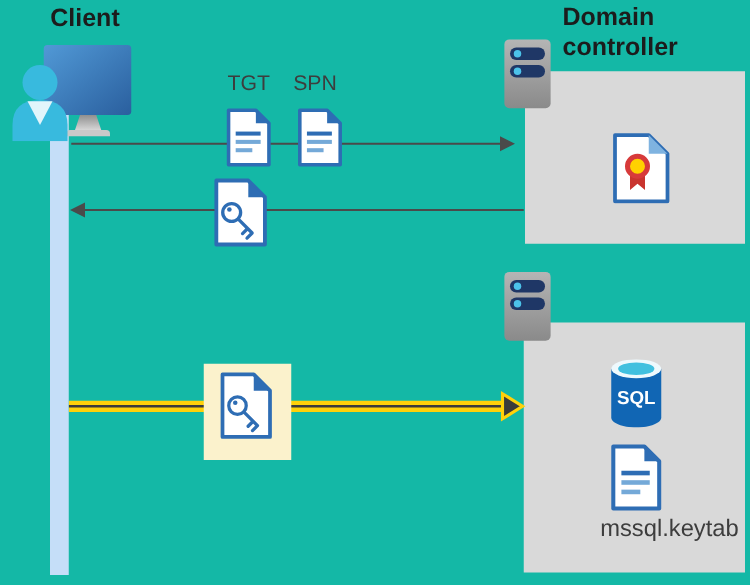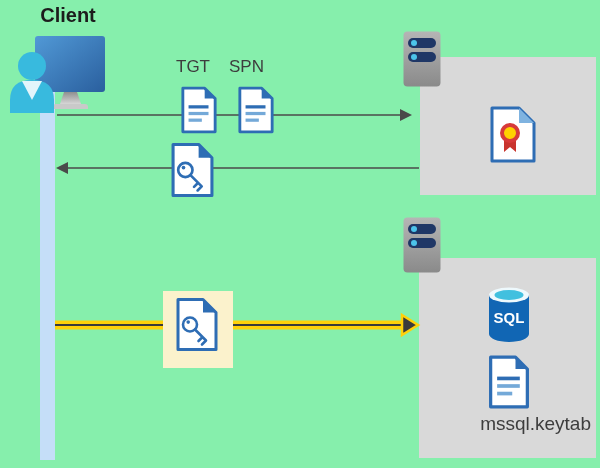--- a/index.html
+++ b/index.html
@@ -1,25 +1,25 @@
 <!DOCTYPE html>
 <html><head>
 <meta charset="utf-8">
 <style>
   html,body{margin:0;padding:0;background:#fff;}
   .canvas{
-    position:relative;width:600px;height:468px;background:#86efac;overflow:hidden;
+    position:relative;width:600px;height:468px;background:#14b8a6;overflow:hidden;
     font-family:"Liberation Sans",sans-serif;
   }
   .abs{position:absolute;}
   .title{font-weight:bold;font-size:20px;line-height:1.22;color:#1c1c1c;}
   .client-title{left:18px;top:3px;width:100px;text-align:center;z-index:4;}
   .dc-title{left:450px;top:2px;width:150px;z-index:4;}
   .linux-title{left:452px;top:224px;width:148px;z-index:4;}
-  .small-label{font-size:17px;color:#3d3d3d;text-align:left;z-index:4;}
+  .small-label{font-size:17px;color:#3d3d3d;text-align:center;z-index:4;}
   .tgt-label{left:176px;top:57px;width:46px;}
   .spn-label{left:229px;top:57px;width:46px;}
   .keytab-label{left:425px;top:413px;width:166px;text-align:right;font-size:19px;color:#3d3d3d;z-index:4;}
   .zone{background:#d9d9d9;z-index:0;}
   .zone-dc{left:420px;top:57px;width:176px;height:138px;}
   .zone-linux{left:419px;top:258px;width:177px;height:200px;}
   .lifeline{left:40px;top:86px;width:15px;height:374px;background:#c5def8;z-index:0;}
   .highlight{left:163px;top:291px;width:70px;height:77px;background:#fbf2cc;z-index:2;}
   .z1{z-index:1;} .z3{z-index:3;}
 </style>
@@ -27,20 +27,21 @@
 <body>
 
 <div class="canvas">
 
   <div class="abs zone zone-dc"></div>
   <div class="abs zone zone-linux"></div>
 
   <div class="abs lifeline"></div>
 
   <div class="abs title client-title">Client</div>
+  <div class="abs title dc-title">Domain controller</div>
   <div class="abs small-label tgt-label">TGT</div>
   <div class="abs small-label spn-label">SPN</div>
   <div class="abs keytab-label">mssql.keytab</div>
 
   <svg class="abs z3" style="left:8px;top:28px;" width="100" height="85" viewBox="0 0 100 85">
     <defs>
       <linearGradient id="mon" x1="0" y1="0" x2="1" y2="1">
         <stop offset="0" stop-color="#5199d6"></stop>
           <stop offset="1" stop-color="#2a5f9e"></stop>
       </linearGradient>

